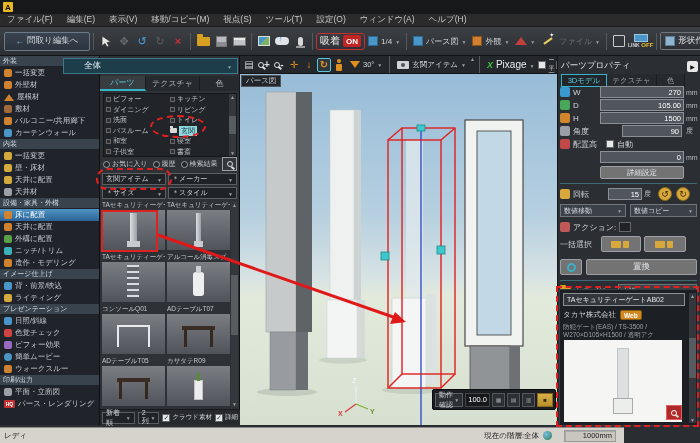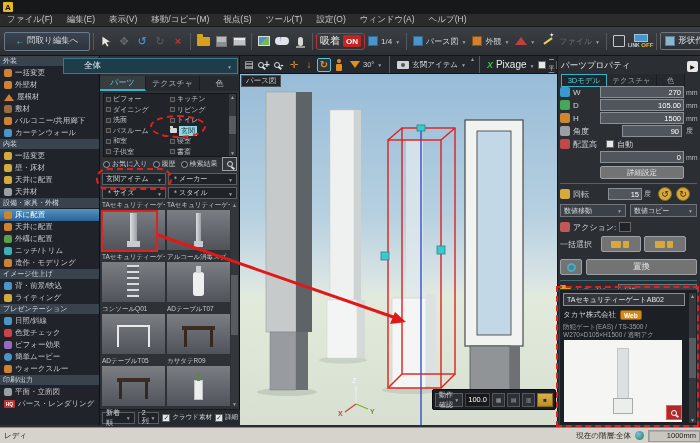--- a/index.html
+++ b/index.html
@@ -133,21 +133,21 @@
 .goldshape.sm{width:6px}
 .tealring{width:9px;height:9px;border:2px solid #3ab0c8;border-radius:50%;transform:rotate(20deg)}
 .infofield{position:absolute;background:#33373c;border:1px solid #8a8f94;color:#e6e8ea;font-size:7px;display:flex;align-items:center;padding:0 3px;overflow:hidden;white-space:nowrap}
 .webbadge{background:#d08820;border:1px solid #8a5a10;color:#fff;font-size:6.5px;font-weight:bold;border-radius:2px;padding:0 3px;height:10px;display:flex;align-items:center}
 .spec{position:absolute;font-size:6.5px;color:#9aa0a4;white-space:nowrap;overflow:hidden;width:130px}
 .preview{position:absolute;left:564px;top:340px;width:118px;height:82px;background:#f5f5f3;overflow:hidden}
 .pv-bar{position:absolute;left:53px;top:8px;width:12px;height:56px;background:#dce0e0;border:1px solid #c2c6c6}
 .pv-base{position:absolute;left:49px;top:58px;width:20px;height:16px;background:#eceeec;border:1px solid #aaa}
 .magred{position:absolute;left:666px;top:405px;width:16px;height:15px;background:#b02828;border:1px solid #e06060;display:flex;align-items:center;justify-content:center;z-index:6}
 
-.statusbar{left:0;top:427px;width:700px;height:16px;background:#d6d3cd;border-top:1px solid #8a8a8a;display:flex;align-items:center;font-size:7.5px;color:#1a1a1a;z-index:40}
+.statusbar{left:0;top:427px;width:624px;height:16px;background:#d6d3cd;border-top:1px solid #8a8a8a;display:flex;align-items:center;font-size:7.5px;color:#1a1a1a;z-index:40}
 .szbox{width:52px;height:12px;border:1px solid #9a9a9a;background:#c9c6c0;display:flex;align-items:center;justify-content:flex-end;padding:0 3px;box-shadow:inset 1px 1px 0 #aaa}
 .sphere{width:9px;height:9px;border-radius:50%;background:radial-gradient(circle at 35% 35%,#7ac0e8,#2a7a4a)}
 
 .anno{position:absolute;border:2px dashed #e02020;z-index:70;pointer-events:none}
 .annosolid{position:absolute;border:2px solid #dd2222;z-index:70;pointer-events:none}
 .ovl{position:absolute;left:0;top:0;z-index:72;pointer-events:none}
 </style>
 </head>
 <body>
 
@@ -775,21 +775,21 @@
   <div class="abs lsb" style="left:689px;top:293px;height:130px;z-index:3">
       <span class="aru"></span>
       <span class="th" style="height:40px"></span>
       <span class="ar"></span>
     </div>
 
   <div class="abs statusbar">
     <span style="padding-left:4px">レディ</span>
     <span style="margin-left:auto">現在の階層:全体</span>
     <span class="sphere" style="margin:0 4px"></span>
-    <div class="szbox" style="margin:0 0">1000mm</div>
+    <div class="szbox" style="margin:0 8px">1000mm</div>
   </div>
 
   <div class="anno" style="left:150px;top:115px;width:56px;height:23px;border-radius:50%"></div>
   <div class="anno" style="left:96px;top:168px;width:76px;height:22px;border-radius:11px"></div>
   <div class="annosolid" style="left:101px;top:210px;width:57px;height:42px"></div>
   <div class="anno" style="left:556px;top:286px;width:143px;height:141px"></div>
   <svg class="ovl" width="700" height="443" viewBox="0 0 700 443">
     <line x1="158" y1="235" x2="396" y2="318" stroke="#e01818" stroke-width="3"></line>
     <polygon points="406,322 390,324 395,312" fill="#e01818"></polygon>
   </svg>

